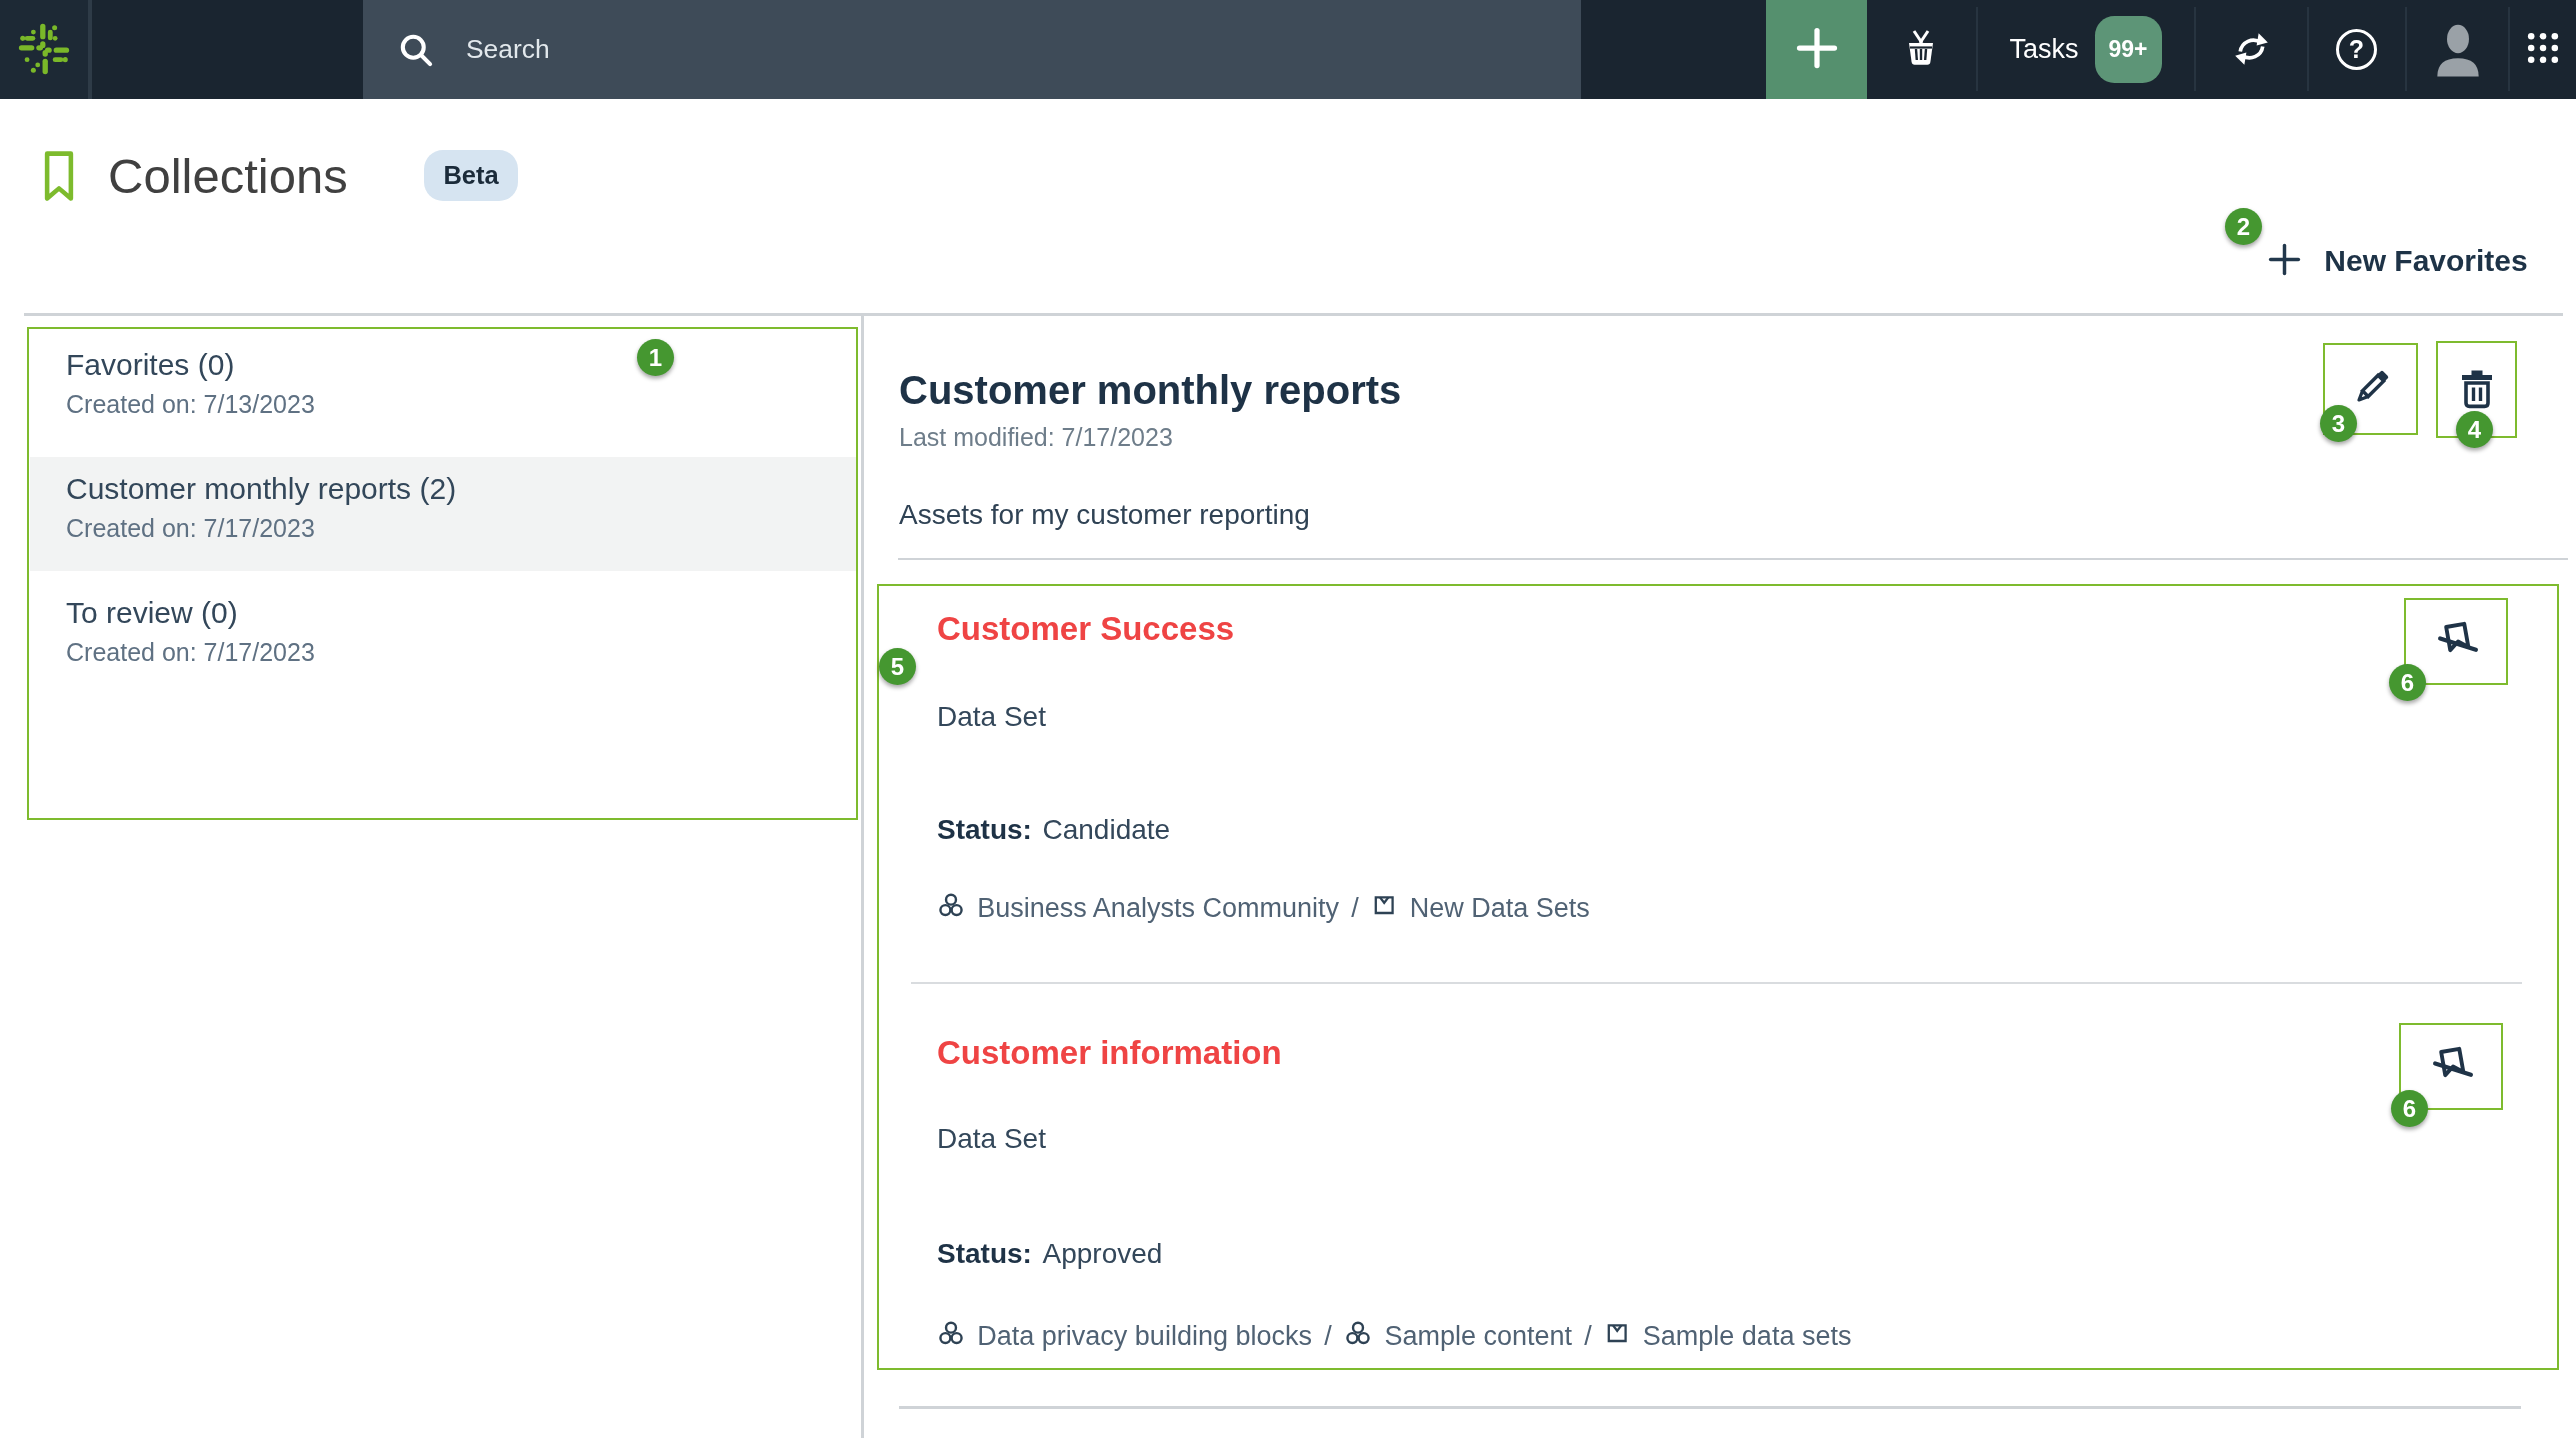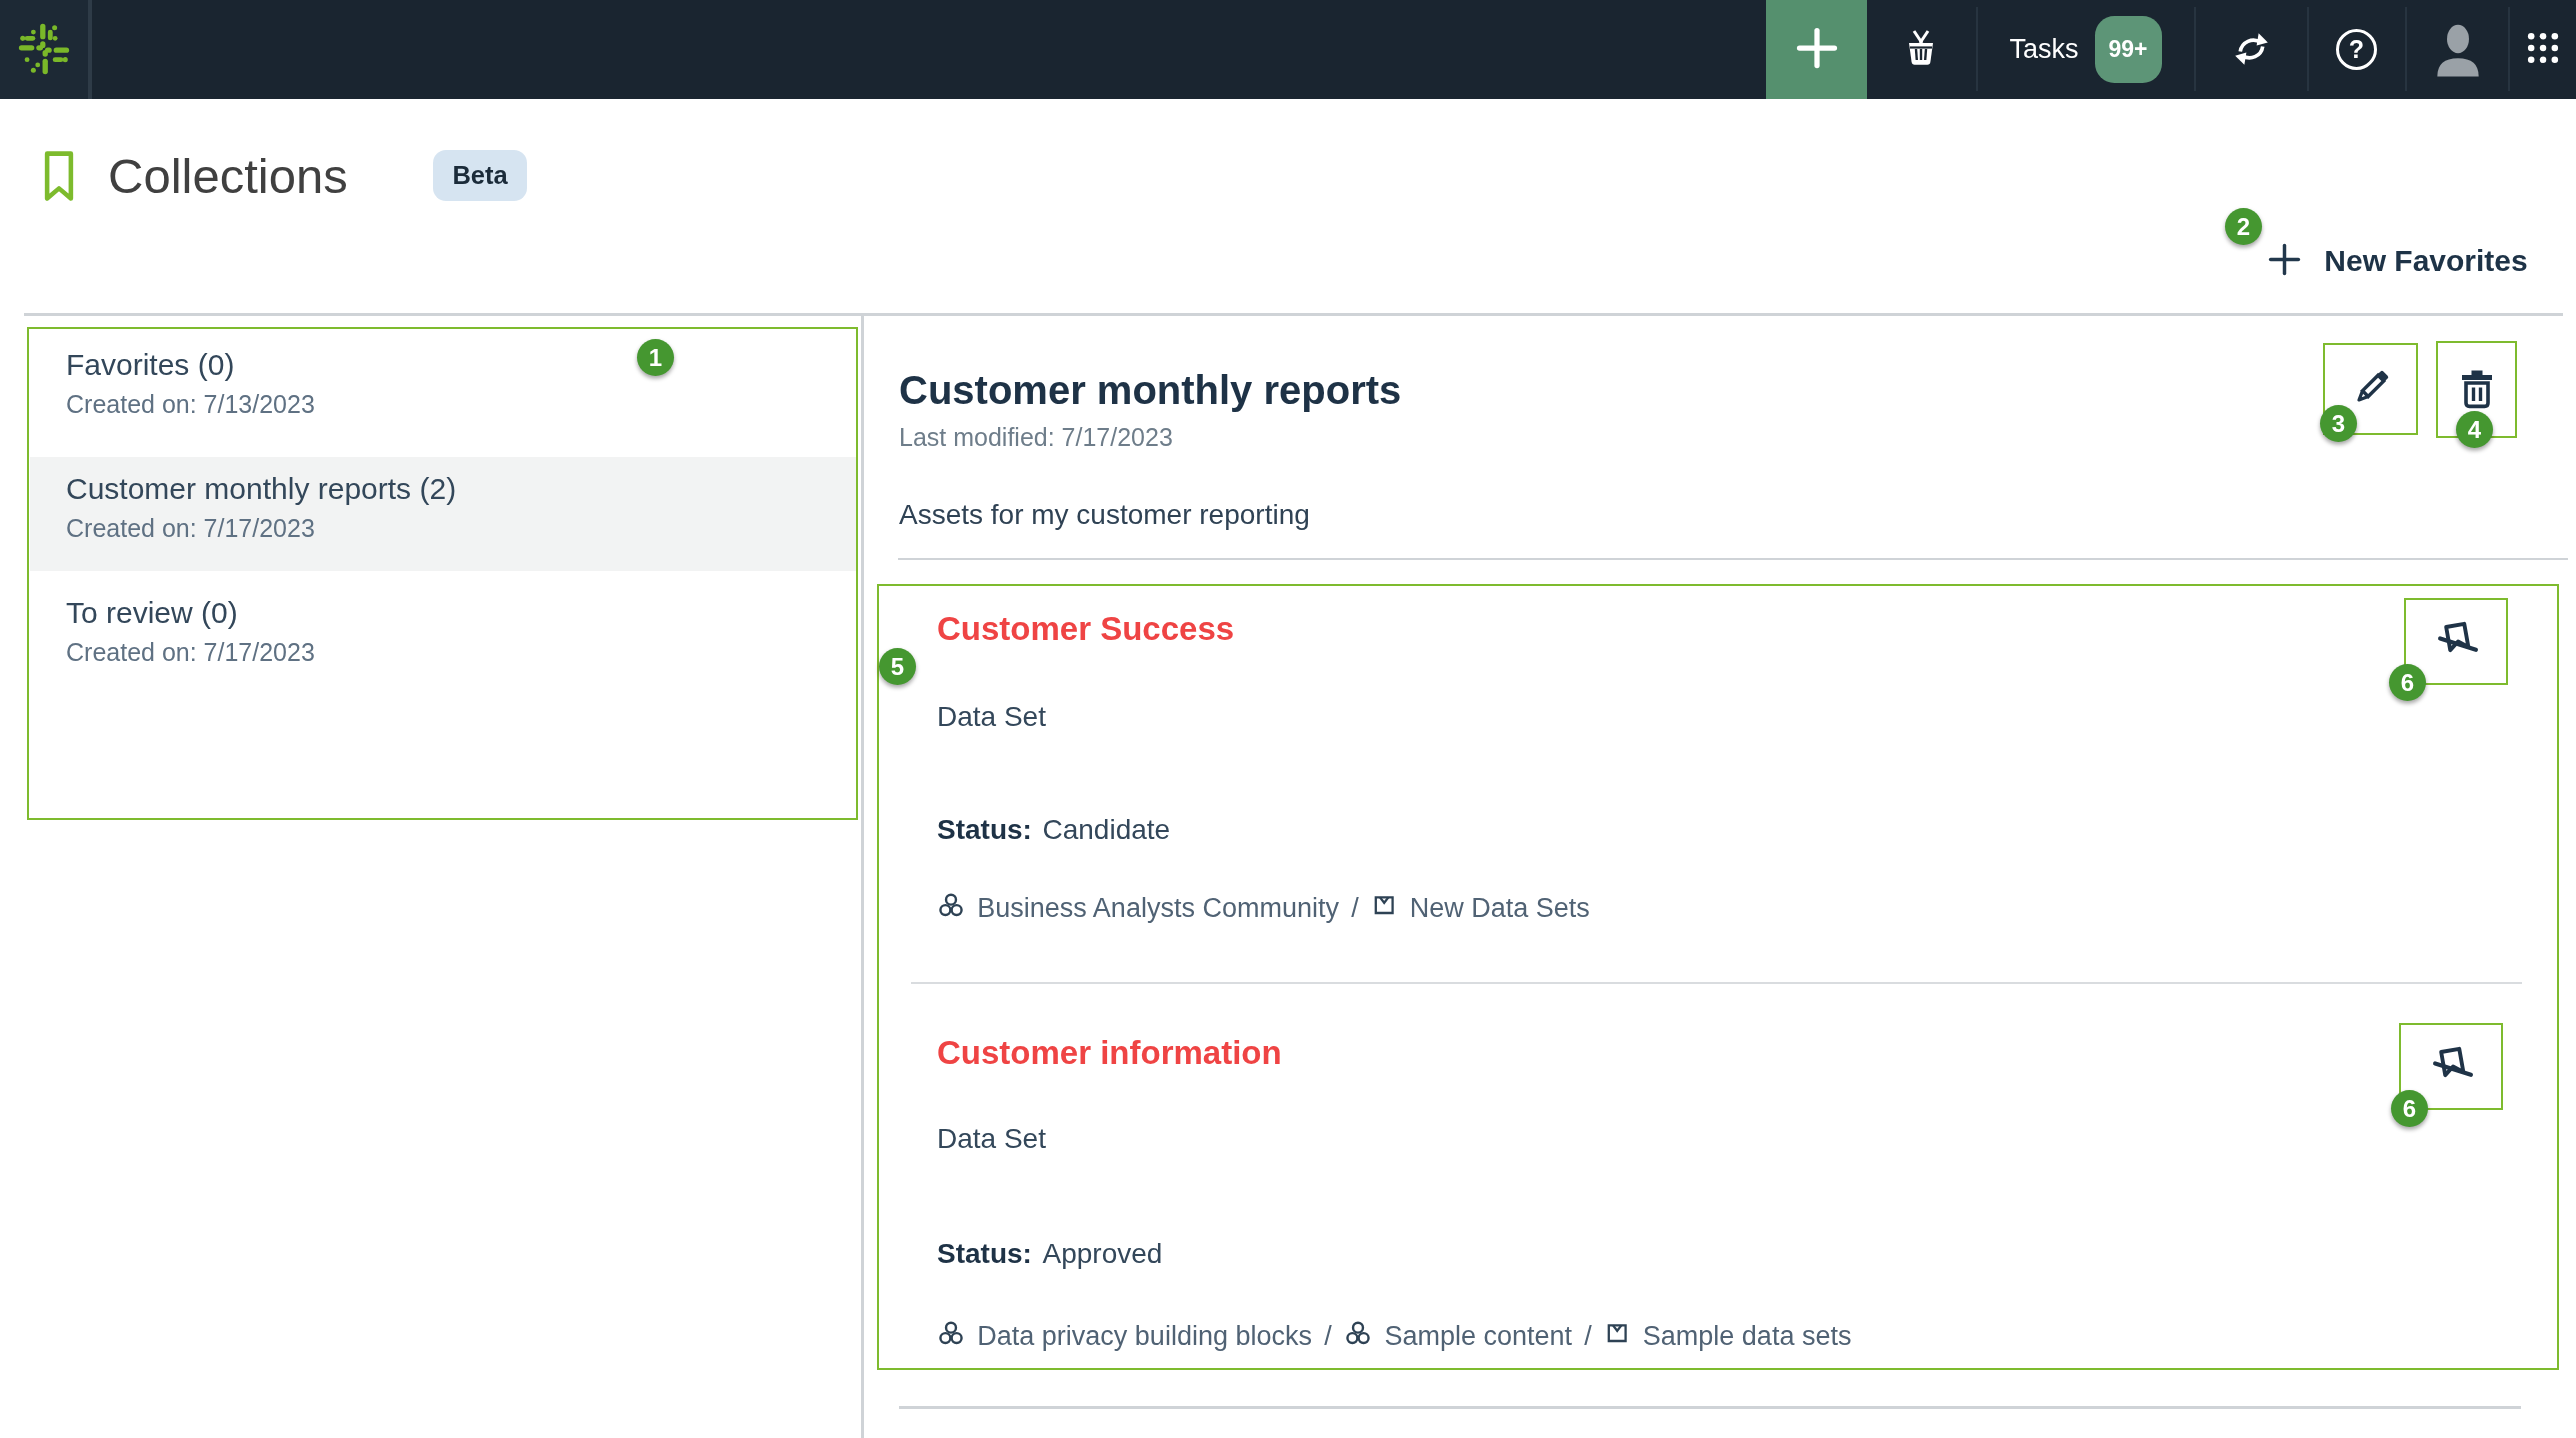--- a/index.html
+++ b/index.html
@@ -16,22 +16,22 @@
   .search-ph{color:#e2e8ec;font-size:26.4px;font-weight:normal;}
   .nav-plus{left:1766px;top:0;width:101px;height:99px;background:#55906e;display:flex;align-items:center;justify-content:center;cursor:pointer;}
   .nav-item{top:0;height:99px;display:flex;align-items:center;justify-content:center;cursor:pointer;}
   .nav-div{top:7px;width:1.8px;height:84px;background:#273440;}
   .tasks-badge{background:#5d9577;color:#fff;font-size:23px;font-weight:bold;border-radius:19.4px;
     padding:20px 14px;margin-left:16px;}
   .help-circle{width:35px;height:35px;border:3.5px solid #ffffff;border-radius:50%;display:flex;
     align-items:center;justify-content:center;color:#ffffff;font-size:25px;font-weight:bold;}
   
   .page-title{left:108px;top:148px;font-size:49px;font-weight:500;color:#404040;}
-  .beta{left:424px;top:150px;height:51px;padding:0 19.4px;background:#d6e4f1;border-radius:13px;
-    display:flex;align-items:center;font-size:25.5px;font-weight:bold;color:#1b2b3a;margin-left:9px;}
+  .beta{left:424px;top:150px;height:51px;padding:0 19.4px;background:#d6e4f1;border-radius:19px;
+    display:flex;align-items:center;font-size:25.5px;font-weight:bold;color:#1b2b3a;}
   .hdiv{background:#cfd3d7;}
   
   .ann-box{border:2.6px solid #7ebb2e;box-sizing:border-box;}
   .ann-badge{width:37px;height:37px;border-radius:50%;background:#459730;color:#ffffff;
     display:flex;align-items:center;justify-content:center;font-size:24px;font-weight:bold;
     box-shadow:0 2.6px 4.4px rgba(0,0,0,0.35);z-index:5;}
   
   .newcol-btn{left:2238px;top:222px;width:320px;height:78px;background:#ffffff;display:flex;
     align-items:center;justify-content:center;gap:23px;cursor:pointer;}
   .newcol-label{font-size:30px;font-weight:bold;color:#1e3347;}
@@ -84,20 +84,29 @@
           <circle cx="8" cy="19" r="2.6"></circle>
           <circle cx="52" cy="41" r="2.6"></circle>
           <circle cx="19" cy="52" r="2.6"></circle>
           <circle cx="41" cy="8" r="2.6"></circle>
         </svg>
       </span>
     </div>
     <div class="abs nav-logo-sep"></div>
 
 
+    <div class="abs nav-search">
+      <span style="margin-left:33px;display:flex;">
+        <svg width="40" height="40" viewBox="0 0 44 44" fill="none" stroke="#ffffff" stroke-linecap="round">
+          <circle cx="19" cy="19" r="11.5" stroke-width="4.5"></circle>
+          <line x1="27.5" y1="27.5" x2="37.5" y2="37.5" stroke-width="4.5"></line>
+        </svg>
+      </span>
+      <span class="search-ph" style="margin-left:30px;">Search</span>
+    </div>
 
     <div class="abs nav-plus">
       <span>
         <svg width="42" height="42" viewBox="0 0 48 48" stroke="#ffffff" stroke-width="6" stroke-linecap="round">
           <line x1="24" y1="4" x2="24" y2="44"></line>
             <line x1="4" y1="24" x2="44" y2="24"></line>
         </svg>
       </span>
     </div>
 

